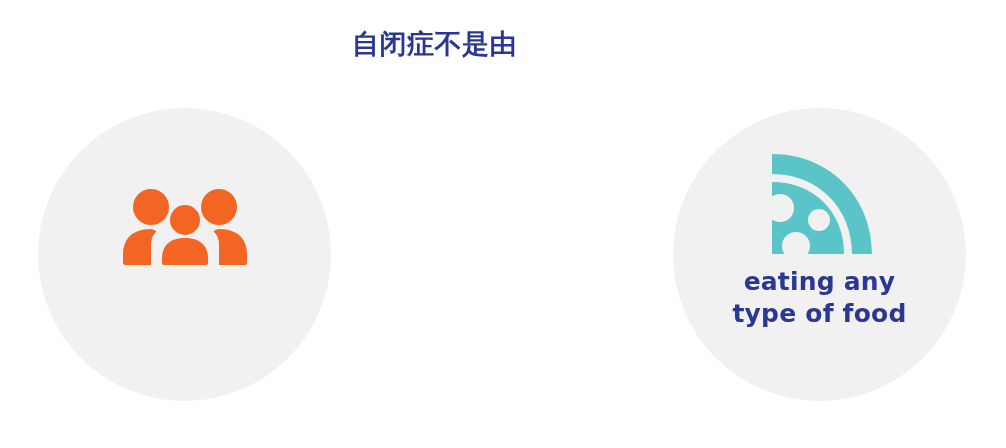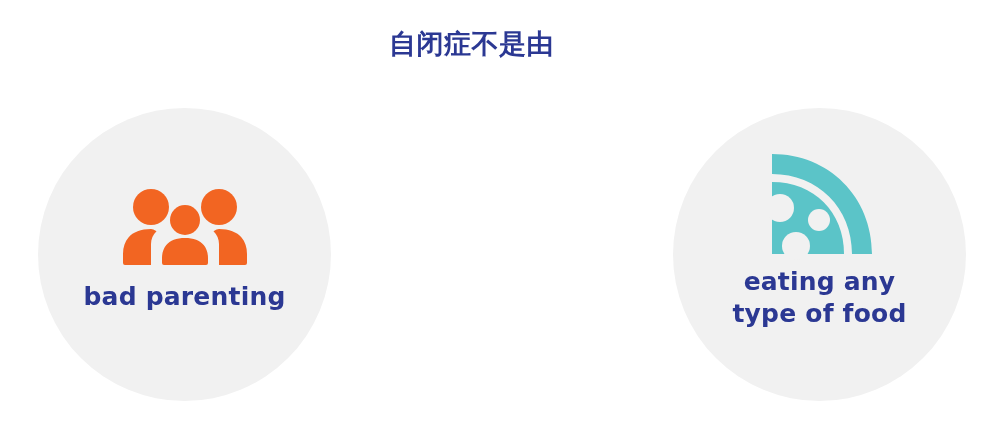--- a/index.html
+++ b/index.html
@@ -24,21 +24,20 @@
     top: 28px;
     left: 0;
     width: 869px;
     text-align: center;
     font-size: 27px;
     font-weight: bold;
     color: #2b3893;
     letter-spacing: 0.5px;
     line-height: 1.2;
     font-family: "DejaVu Sans", "Liberation Sans", sans-serif;
-    padding-left: 37px;
   }
   .cards {
     position: absolute;
     top: 108px;
     left: 38px;
     width: 928px;
     height: 298px;
     display: flex;
     flex-direction: row;
     justify-content: space-between;
@@ -102,21 +101,20 @@
             <path d="M40.3 42.8c-3.3-1.9-7.2-2.8-11.3-2.8v4c4 0 7.7 1.3 11.3-1.2z" opacity="0"></path>
 
             <circle cx="97" cy="22" r="18"></circle>
             <path d="M97 44c-1.6 0-3 .8-5.5 2.2C95 49.5 97 54 97 59v21h26a2 2 0 0 0 2-2v-9c0-7-2-12.5-5.5-16.5C115 47 107 44 97 44z"></path>
 
             <circle cx="63" cy="35" r="15"></circle>
             <path d="M63 53c-8.5 0-15 2.5-18.7 7C41.6 63.4 40 67.8 40 73v5a2 2 0 0 0 2 2h42a2 2 0 0 0 2-2v-5c0-5.2-1.6-9.6-4.3-13-3.7-4.5-10.2-7-18.7-7z"></path>
           </g>
         </svg>
       </div>
-      <div class="card-label one-line">bad parenting</div>
     </div>
 
 
     <div class="card">
       <div class="icon-wrap pizza">
         <svg width="112" height="112" viewBox="0 0 112 112" xmlns="http://www.w3.org/2000/svg" aria-hidden="true">
           <g fill="#5bc4c8">
 
             <path d="M8 4 C 65 4, 108 47, 108 104 L 88 104 C 88 58, 54 24, 8 24 Z"></path>
 

